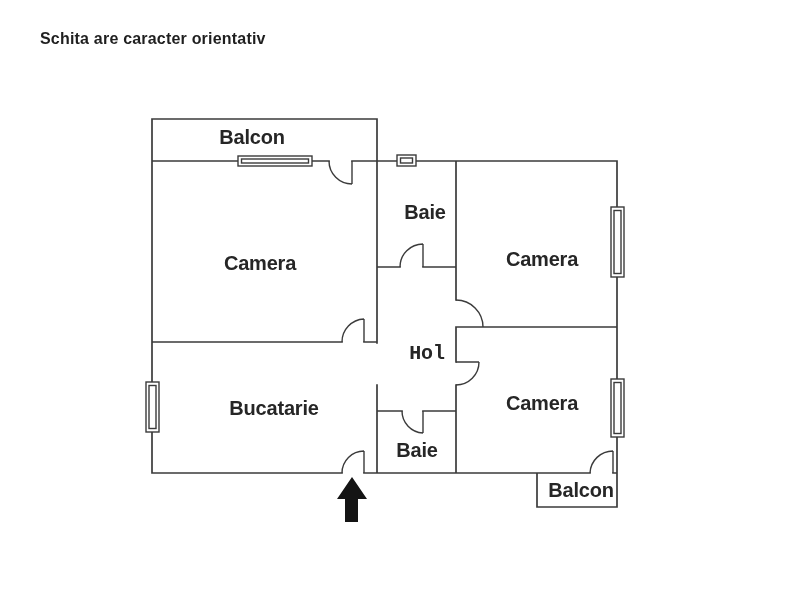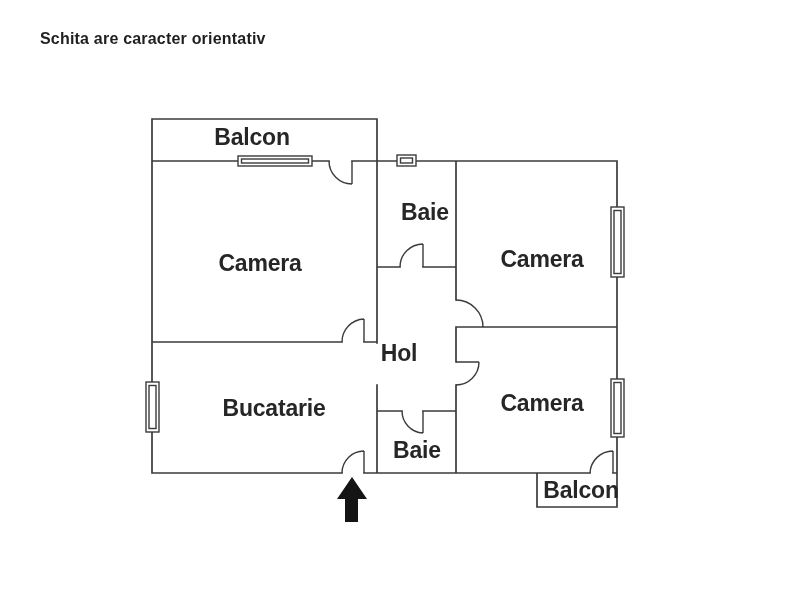--- a/index.html
+++ b/index.html
@@ -8,21 +8,21 @@
     font-family:"Liberation Sans", sans-serif; overflow:hidden;
   }
   #disclaimer {
     position:absolute; left:40px; top:30px;
     font-size:16px; font-weight:600; letter-spacing:.2px; color:#1f1f1f;
     white-space:nowrap;
   }
   #plan-svg { position:absolute; left:0; top:0; }
   .room-label {
     position:absolute; transform:translate(-50%,-50%);
-    font-size:23px; font-weight:700; letter-spacing:-0.2px; color:#262626;
+    font-size:20px; font-weight:700; letter-spacing:-0.2px; color:#262626;
     white-space:nowrap;
   }
   #logo { position:absolute; left:719px; top:512px; }
 </style>
 </head>
 <body>
 
 <div id="stage">
 
   <div id="disclaimer">Schita are caracter orientativ</div>
@@ -76,21 +76,21 @@
       </g>
     </g>
 
     <polygon points="352,477 367,499 358,499 358,522 345,522 345,499 337,499" fill="#141414"></polygon>
   </svg>
 
   <div class="room-label" style="left:252px; top:137px;">Balcon</div>
   <div class="room-label" style="left:260px; top:263px;">Camera</div>
   <div class="room-label" style="left:425px; top:212px;">Baie</div>
   <div class="room-label" style="left:542px; top:259px;">Camera</div>
-  <div class="room-label" style="left:399px; top:353px;">Hol</div>
+  <div class="room-label" style="left:427px; top:353px;font-family:Liberation Mono, monospace;">Hol</div>
   <div class="room-label" style="left:274px; top:408px;">Bucatarie</div>
   <div class="room-label" style="left:417px; top:450px;">Baie</div>
   <div class="room-label" style="left:542px; top:403px;">Camera</div>
   <div class="room-label" style="left:581px; top:490px;">Balcon</div>
 
   <svg id="logo" width="78" height="86" viewBox="0 0 78 86">
     <rect x="0" y="0" width="78" height="86" fill="#3a3a3b"></rect>
 
     <circle cx="36" cy="37" r="27" fill="none" stroke="#5a5b5d" stroke-width="13"></circle>
 

